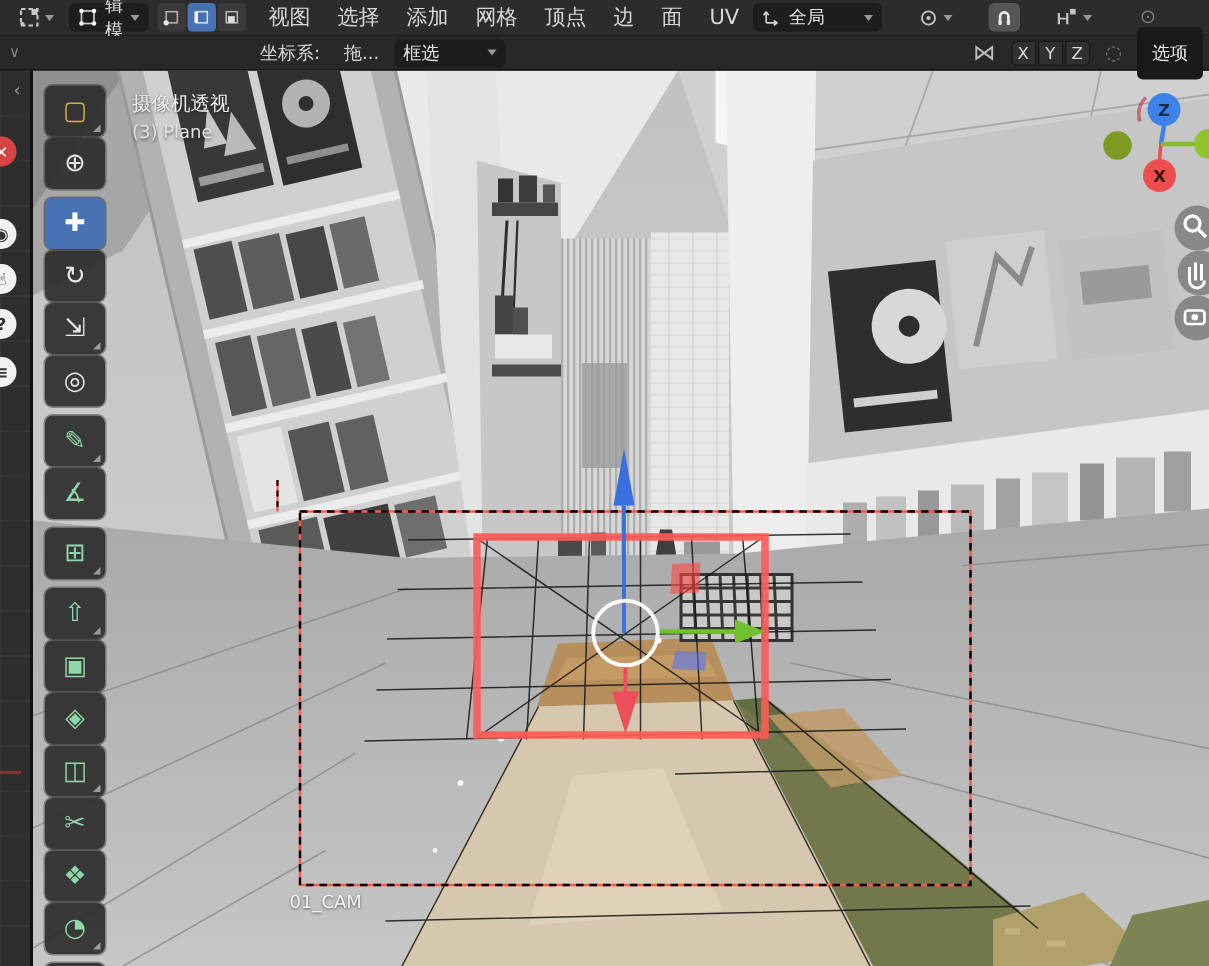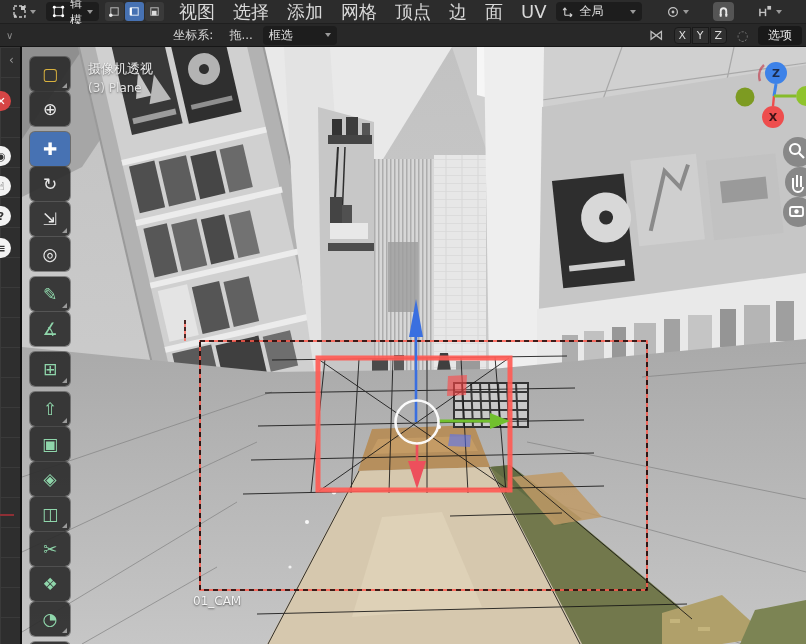--- a/index.html
+++ b/index.html
@@ -5,41 +5,41 @@
   html,body{margin:0;padding:0;background:#181818;}
   .app{position:relative;width:806px;height:644px;overflow:hidden;
        font-family:"DejaVu Sans",sans-serif;background:#242424;
        -webkit-font-smoothing:antialiased;}
   
   .row1{position:absolute;left:0;top:0;width:806px;height:24px;background:#2c2c2c;
         display:flex;align-items:center;border-bottom:1px solid #1f1f1f;box-sizing:border-box;z-index:30;}
   .row2{position:absolute;left:0;top:24px;width:806px;height:23px;background:#282828;
         display:flex;align-items:center;border-bottom:1px solid #161616;box-sizing:border-box;z-index:30;}
   .mtext{color:#d6d6d6;font-size:12px;}
-  .menuitem{color:#d8d8d8;font-size:18px;padding:0 9px;cursor:default;white-space:nowrap;}
+  .menuitem{color:#d8d8d8;font-size:14px;padding:0 9px;cursor:default;white-space:nowrap;}
   .dd{display:flex;align-items:center;background:#1d1d1d;border-radius:4px;height:19px;
       padding:0 6px;color:#e2e2e2;font-size:12px;gap:5px;}
   .chev{width:0;height:0;border-left:3.5px solid transparent;border-right:3.5px solid transparent;
         border-top:4px solid #9a9a9a;display:inline-block;}
   .hdr-icon-btn{display:flex;align-items:center;gap:3px;padding:0 4px;height:19px;border-radius:4px;}
   .hdr-icon-btn.on{background:#555555;}
   .dim{opacity:.55;}
   .partial-sync{color:#9a9a9a;font-size:15px;margin-left:2px;width:16px;overflow:hidden;}
   .vline{width:3px;height:24px;background:#121212;margin:0 3px;}
   .selmode{display:flex;gap:1px;margin:0 6px;}
   .selmode .smb{width:19px;height:19px;background:#3a3a3a;border-radius:3px;display:flex;
                 align-items:center;justify-content:center;}
   .selmode .smb.active{background:#4772b3;}
   
   .xyzgrp{display:flex;gap:1px;}
   .xyzbtn{width:17px;height:17px;background:#303030;border:1px solid #1a1a1a;color:#dcdcdc;
           font-size:11px;display:flex;align-items:center;justify-content:center;box-sizing:border-box;}
   .xyzbtn:first-child{border-radius:4px 0 0 4px;}
   .xyzbtn:last-child{border-radius:0 4px 4px 0;}
-  .optbtn{background:#191919;color:#e6e6e6;font-size:12px;border-radius:4px;height:19px;
+  .optbtn{background:#191919;color:#e6e6e6;font-size:12px;border-radius:4px;height:35px;
           display:flex;align-items:center;padding:0 10px;}
   .glyphbtn{color:#bdbdbd;font-size:13px;padding:0 4px;}
   
   .strip{position:absolute;left:0;top:47px;width:22px;height:597px;background:#2e2e2e;z-index:25;
          border-right:2px solid #101010;box-sizing:border-box;overflow:hidden;
          background-image:linear-gradient(#3a3a3a 1px,transparent 1px),
                           linear-gradient(90deg,#3a3a3a 1px,transparent 1px);
          background-size:26px 30px;}
   .strip .collapse{position:absolute;left:9px;top:6px;color:#9a9a9a;font-size:12px;}
   .strip .sic{position:absolute;left:-9px;width:20px;height:20px;border-radius:50%;

